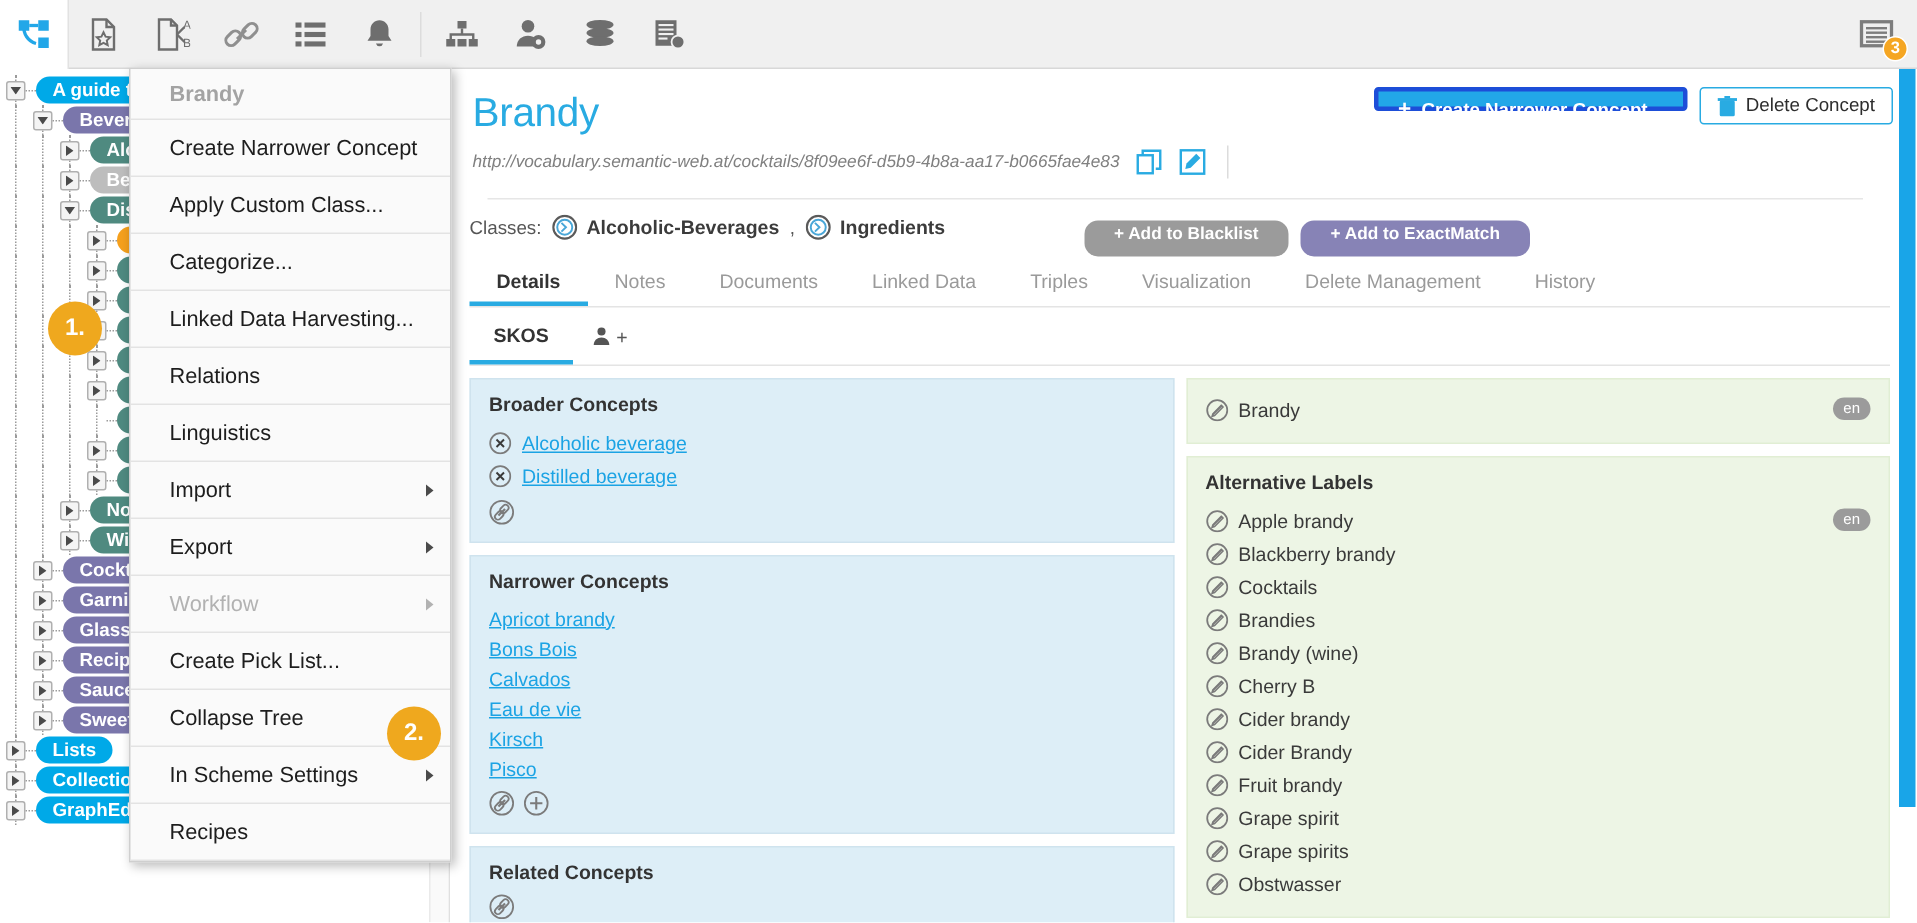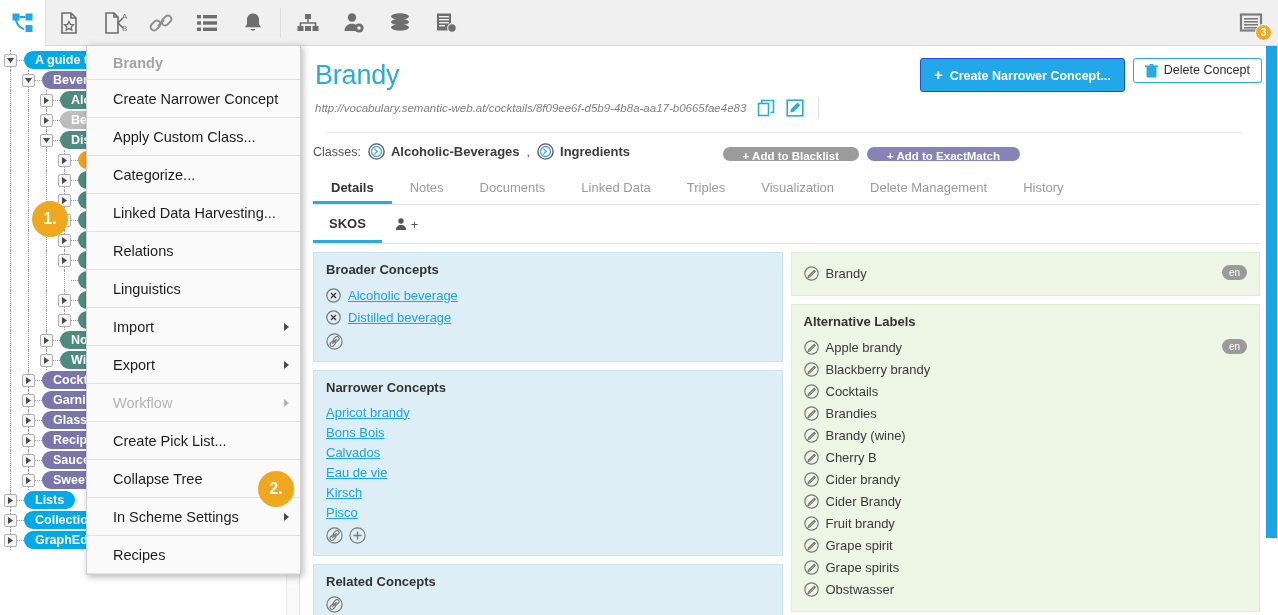--- a/index.html
+++ b/index.html
@@ -131,31 +131,31 @@
     letter-spacing: -0.2px; margin: 0 0 6px 2px;
   }
   .uri-row { display: flex; align-items: center; gap: 0px; }
   .uri-text {
     font-size: 11.5px; font-style: italic; color: #808080;
     white-space: nowrap; margin-left: 2px;
   }
   .icon-btn { margin-left: 11px; cursor: pointer; display:flex; align-items:center;}
   .vdiv { width:1px; height:22px; background:#dcdcdc; margin-left:14px;}
   .chip {
-    height: 14px; line-height: 18px; border-radius: 9px;
+    height: 24px; line-height: 18px; border-radius: 9px;
     padding: 0 20px; color: #fff; font-size: 11.5px; font-weight: bold;
     cursor: pointer; white-space: nowrap; display: inline-block;
   }
   .chip.grey { background: #9b9b9b; }
   .chip.purple { background: #8783b6; }
 
   .hdr-buttons { position: absolute; right: 16px; top: 12px; display: flex; gap: 8px; }
   .btn-primary {
-    background: #22a7e8; color: #fff; border: 1px solid #1d4ed8;
-    border-radius: 3px; height: 34px; line-height: 23px;
+    background: #22a7e8; color: #fff; border: 3px solid #1d4ed8;
+    border-radius: 3px; height: 16px; line-height: 23px;
     padding: 0 13px; font-size: 12.5px; font-weight: bold; cursor: pointer;
     white-space: nowrap;
   }
   .btn-outline {
     background: #fff; color: #2d2d2d; border: 1px solid #29abe2;
     border-radius: 3px; height: 25px; line-height: 23px;
     padding: 0 11px; font-size: 12.5px; cursor: pointer; white-space: nowrap;
     display:flex; align-items:center; gap:6px;
   }
   .chips-row { position: absolute; right: 258px; top: 101px; display: flex; gap: 8px; }

